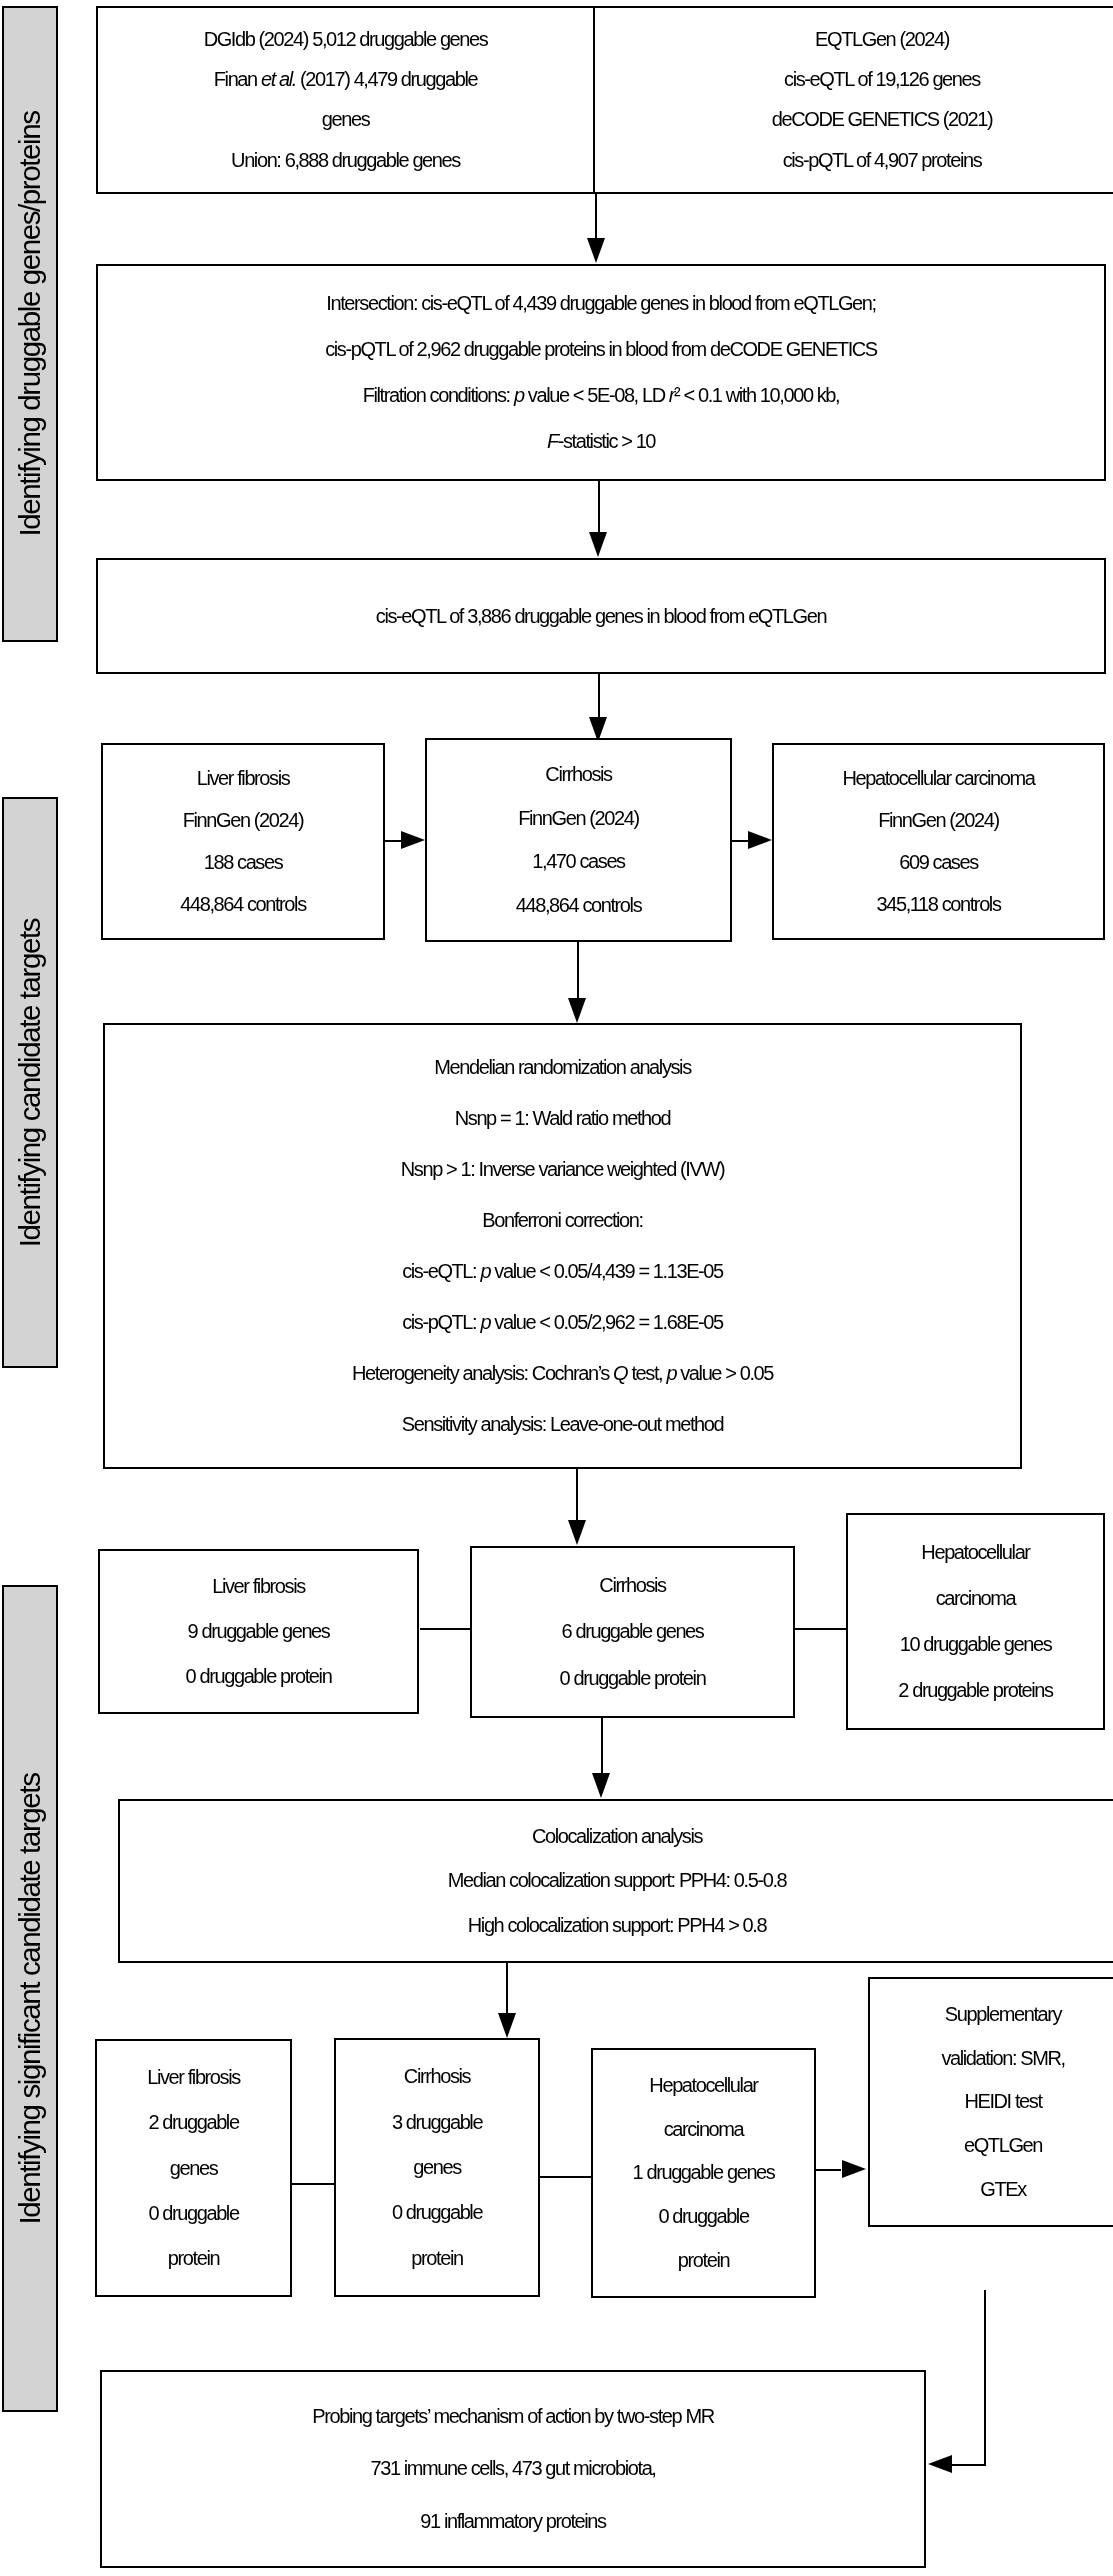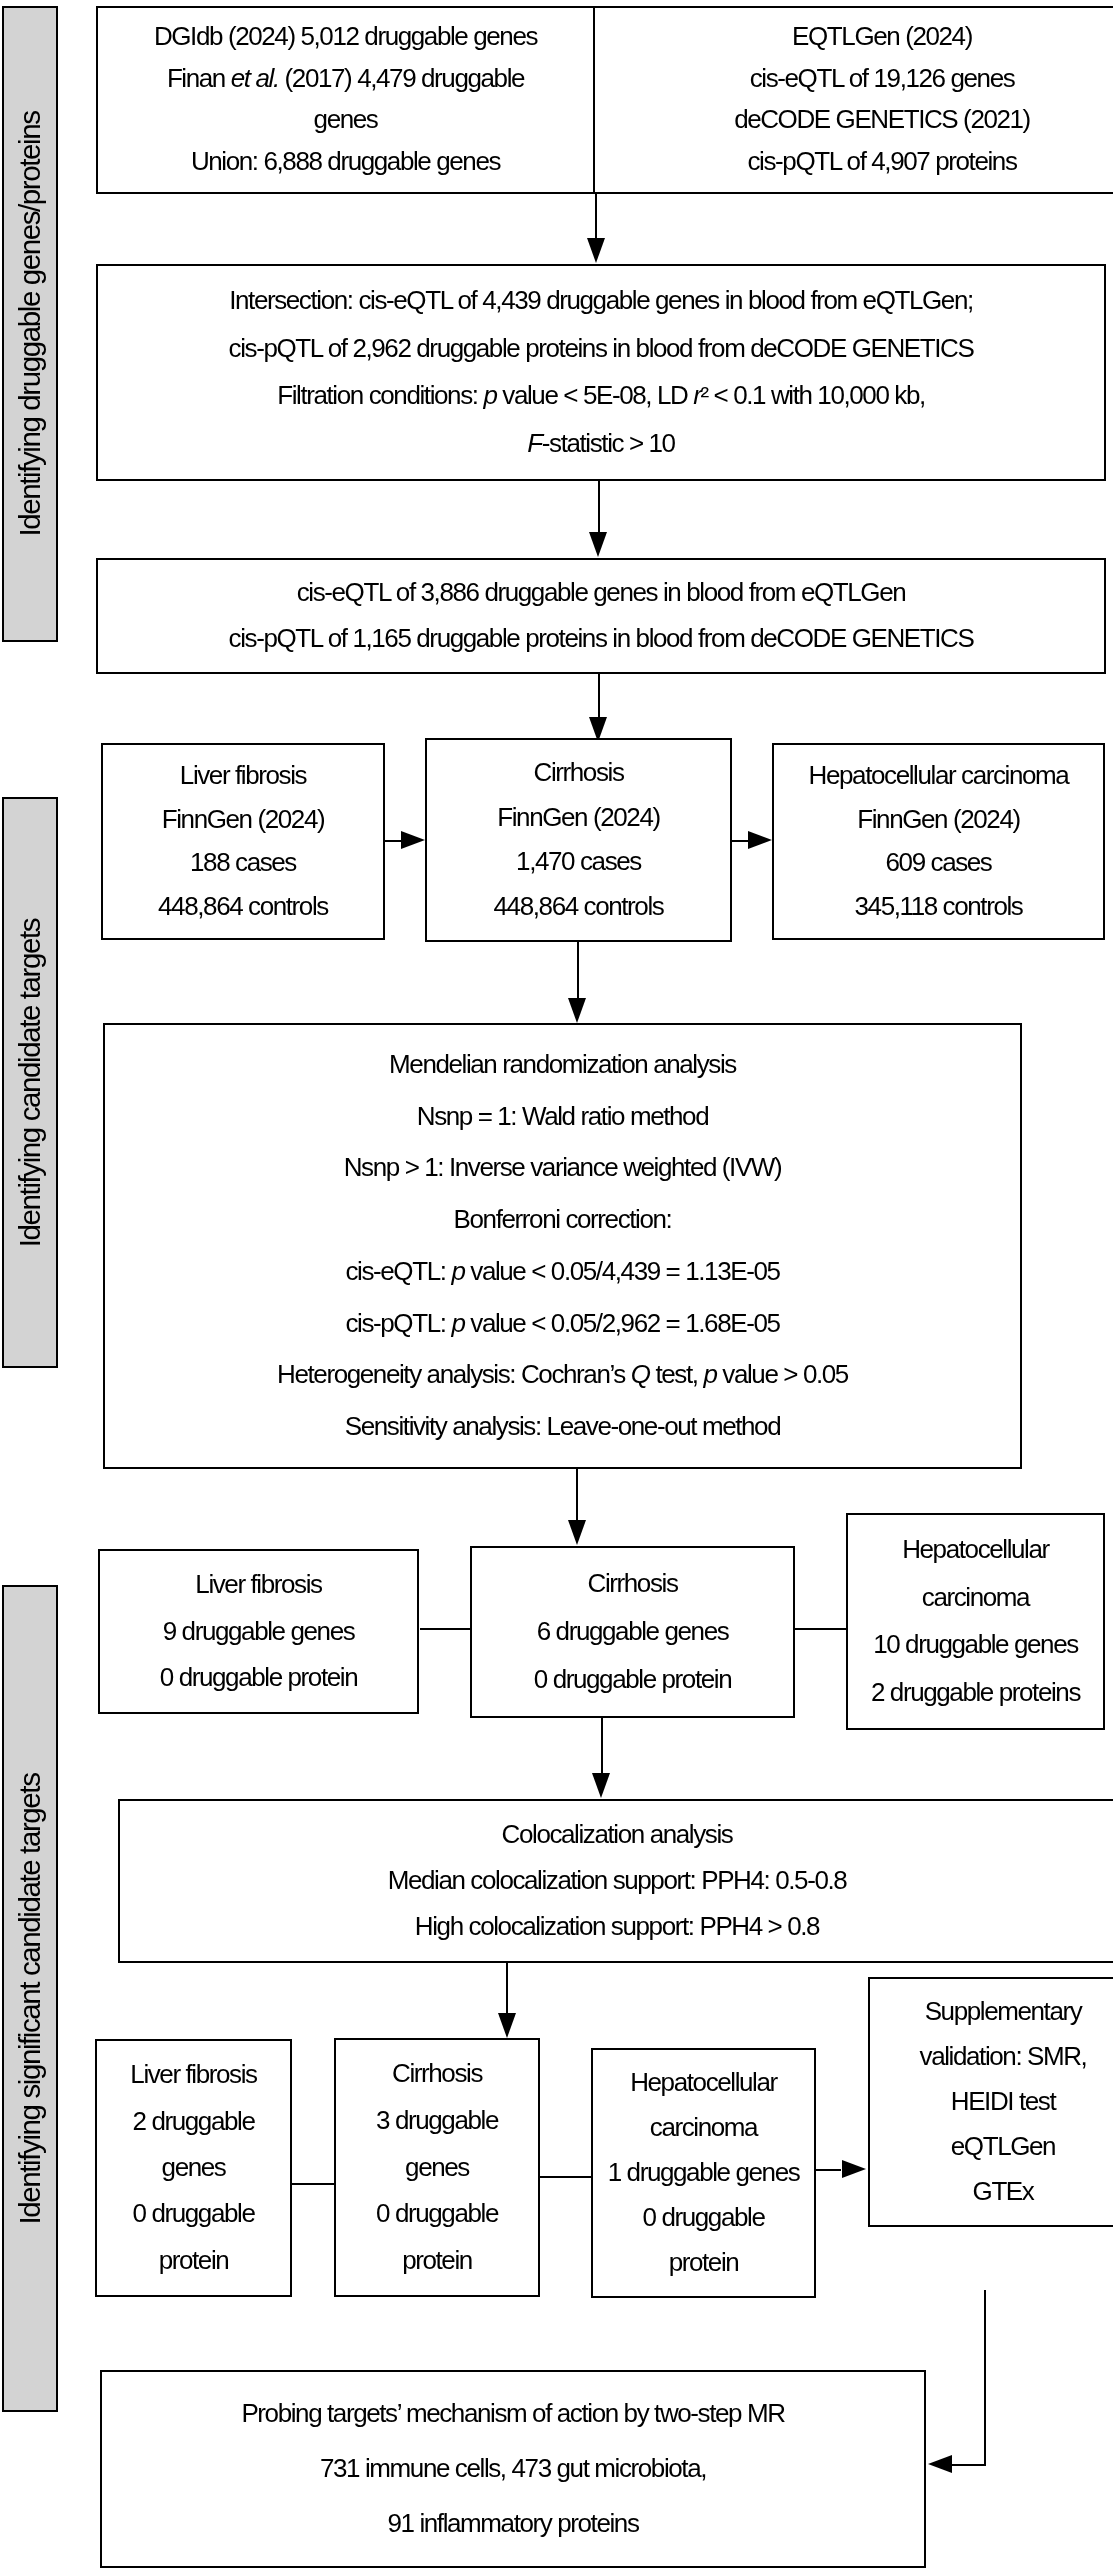--- a/index.html
+++ b/index.html
@@ -19,21 +19,21 @@
   .box{
     position:absolute;
     box-sizing:border-box;
     border:2.1px solid var(--ink);
     background:var(--background);
     display:flex;
     flex-direction:column;
     justify-content:space-evenly;
     align-items:center;
     text-align:center;
-    font-size:26px;
+    font-size:20px;
     letter-spacing:-1.4px;
     line-height:1.15;
     padding:2.8px 4.2px;
   }
   .box .ln{white-space:nowrap;}
   .sidebar{
     position:absolute;
     box-sizing:border-box;
     border:2.1px solid var(--ink);
     background:var(--sidebar-fill);
@@ -102,21 +102,20 @@
     <div class="ln">cis-pQTL of 2,962 druggable proteins in blood from deCODE GENETICS</div>
     <div class="ln">Filtration conditions: <i>p</i> value &lt; 5E-08, LD <i>r</i>² &lt; 0.1 with 10,000 kb,</div>
     <div class="ln"><i>F</i>-statistic &gt; 10</div>
   </div>
 
 <div class="vline" style="left:598px;top:480px;height:52px"></div>
 <div class="head head-down" style="left:589px;top:532px"></div>
 
 <div class="box" style="left:96px;top:558px;width:1010px;height:116px">
     <div class="ln">cis-eQTL of 3,886 druggable genes in blood from eQTLGen</div>
-    <div class="ln">cis-pQTL of 1,165 druggable proteins in blood from deCODE GENETICS</div>
   </div>
 
 <div class="vline" style="left:598px;top:674px;height:44px"></div>
 <div class="head head-down" style="left:589px;top:717px"></div>
 
 <div class="box" style="left:101px;top:743px;width:284px;height:197px">
     <div class="ln">Liver fibrosis</div>
     <div class="ln">FinnGen (2024)</div>
     <div class="ln">188 cases</div>
     <div class="ln">448,864 controls</div>

